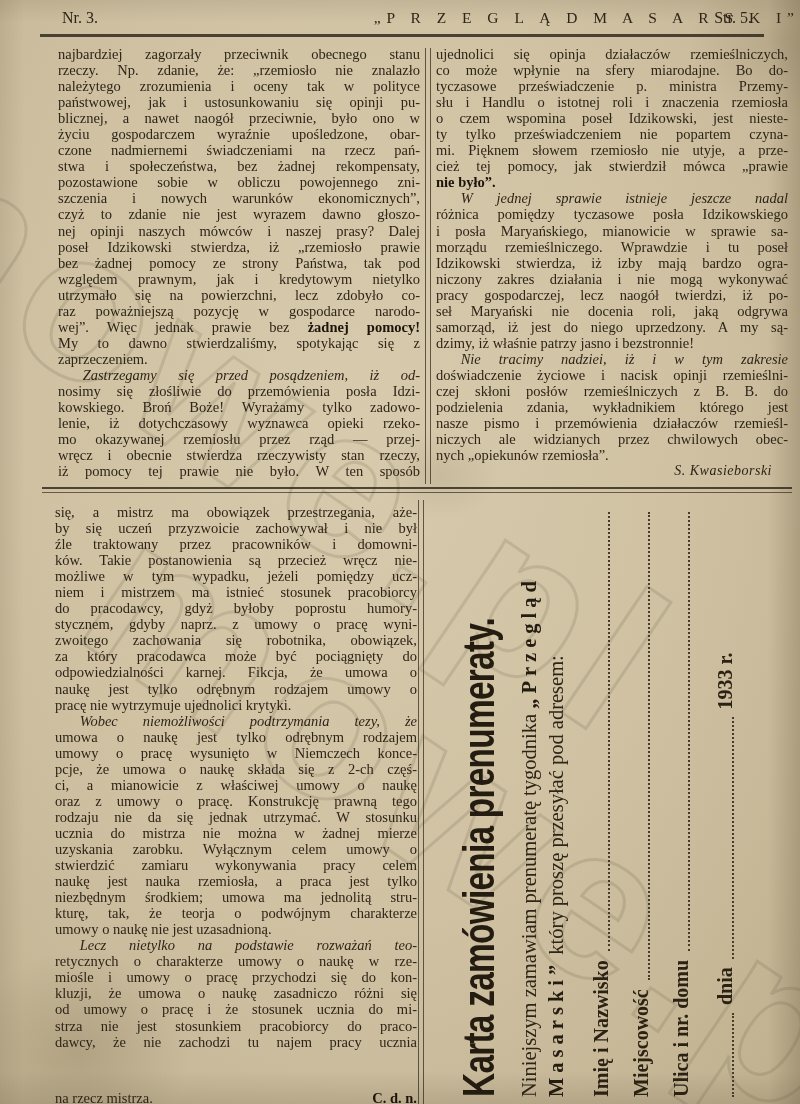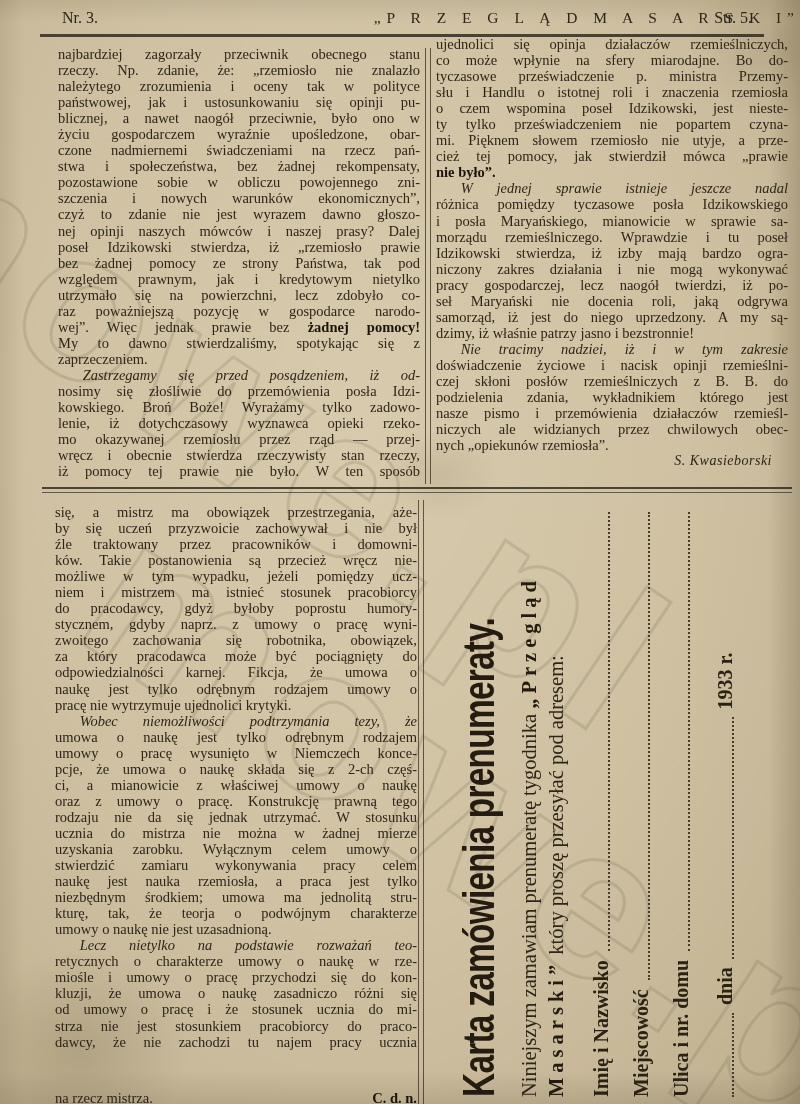--- a/index.html
+++ b/index.html
@@ -26,21 +26,21 @@
   .vsep.upper{left:425px; top:48px; height:436px;}
   .vsep.lower{left:418px; top:500px; height:604px;}
   
   .col{position:absolute; font-size:14.5px; line-height:16.05px; text-justify:inter-word;}
   .col .tl{text-align:justify; text-align-last:justify; white-space:normal;}
   .col .tl.pend{text-align-last:left;}
   .col .tl.ind{text-indent:1.7em;font-style:italic;}
   .col .tl.split{display:flex; justify-content:space-between; text-align-last:left;margin-top:40px;}
   .col b{color:#1c140b;}
   #col-tl{left:58px;  top:46px;  width:362px;}
-  #col-tr{left:436px; top:36px;  width:352px;}
+  #col-tr{left:436px; top:46px;  width:352px;}
   #col-bl{left:55px;  top:504px; width:362px;}
   .sig{text-align:right; font-style:italic; padding-right:16px; font-size:14px; letter-spacing:.5px;}
   
   .card{position:absolute; left:452px; top:512px; width:330px; height:585px;}
   .card-rot{position:absolute; left:0; top:0; width:585px; height:330px;
     transform-origin:0 0; transform:rotate(-90deg) translateX(-585px);}
   .card-title{font-family:"Liberation Sans", sans-serif; font-weight:700; font-size:44px;
     letter-spacing:-1px; white-space:nowrap; transform:scaleX(.76); transform-origin:0 50%;
     color:#241c10; margin:2px 0 12px 0;}
   .card-line{font-size:20.5px; line-height:27px;}

